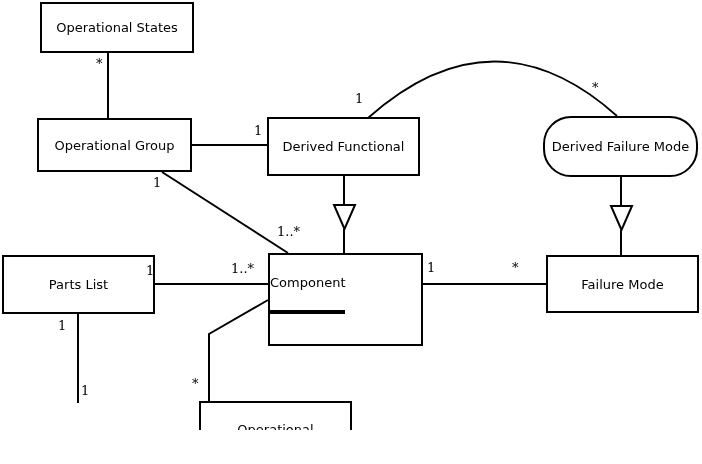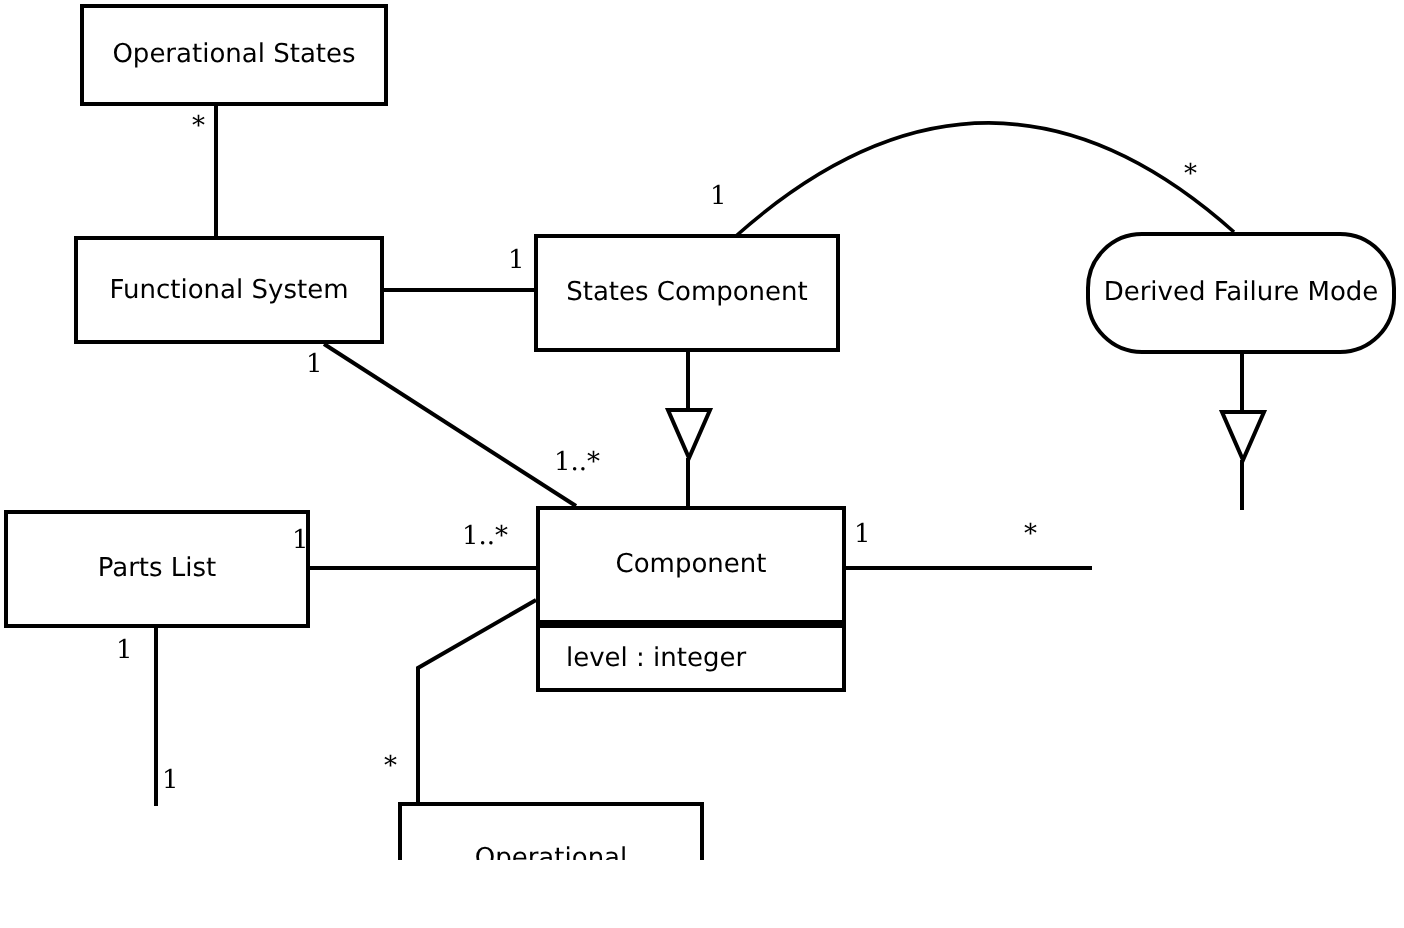--- a/index.html
+++ b/index.html
@@ -25,21 +25,21 @@
     font-size: 13px;
   }
   .uml-class .name-compartment {
     width: 100%;
     height: 100%;
     display: flex;
     align-items: center;
     justify-content: center;
     white-space: nowrap;
   }
-  .uml-class.two-compartment { display: flex; flex-direction: column; }
+  .uml-class.two-compartment { display: flex; flex-direction: row; }
   .uml-class.two-compartment .name-compartment {
     height: 59px;
     flex: 0 0 59px;
     border-bottom: 4px solid #000000;
   }
   .uml-class.two-compartment .attr-compartment {
     flex: 1 1 auto;
     display: flex;
     align-items: center;
     padding-left: 13px;
@@ -86,40 +86,42 @@
     <line x1="154" y1="433" x2="199" y2="433"></line>
 
     <polyline points="268,300 209,334 209,401"></polyline>
   </svg>
 
   <div class="uml-class" style="left:40px; top:2px; width:154px; height:51px;">
     <div class="name-compartment">Operational States</div>
   </div>
 
   <div class="uml-class" style="left:37px; top:118px; width:155px; height:54px;">
-    <div class="name-compartment">Functional System</div>
+    <div class="name-compartment">Operational Group</div>
   </div>
 
   <div class="uml-class" style="left:267px; top:117px; width:153px; height:59px;">
-    <div class="name-compartment">States Component</div>
+    <div class="name-compartment">Derived Functional</div>
   </div>
 
   <div class="uml-class" style="left:543px; top:116px; width:155px; height:61px;border-radius:28px;">
     <div class="name-compartment">Derived Failure Mode</div>
   </div>
 
   <div class="uml-class" style="left:2px; top:255px; width:153px; height:59px;">
     <div class="name-compartment">Parts List</div>
   </div>
 
   <div class="uml-class two-compartment" style="left:268px; top:253px; width:155px; height:93px;">
     <div class="name-compartment">Component</div>
-    <div class="attr-compartment">level : integer</div>
   </div>
 
+  <div class="uml-class" style="left:546px; top:255px; width:153px; height:58px;">
+    <div class="name-compartment">Failure Mode</div>
+  </div>
 
 
   <div class="uml-class" style="left:199px; top:401px; width:153px; height:56px;">
     <div class="name-compartment">Operational</div>
   </div>
 
   <span class="mult" style="left:96px; top:57px;">*</span>
   <span class="mult" style="left:254px; top:124px;">1</span>
   <span class="mult" style="left:153px; top:176px;">1</span>
   <span class="mult" style="left:277px; top:225px;">1..*</span>

